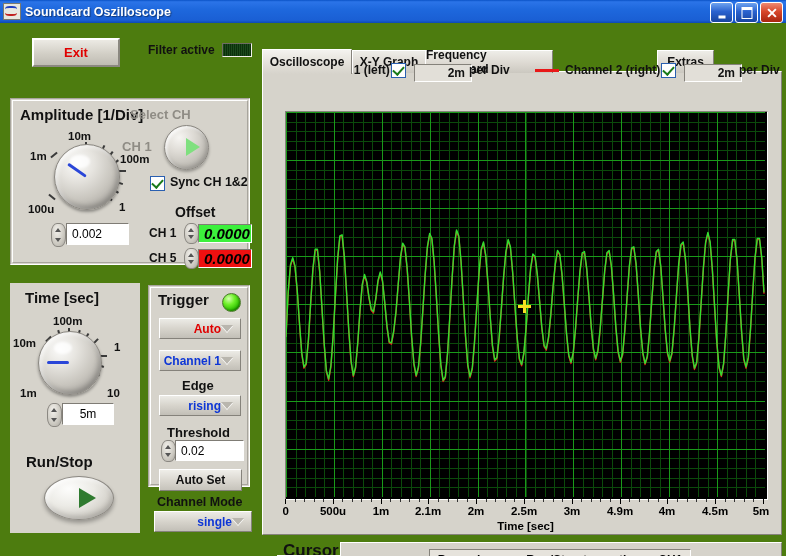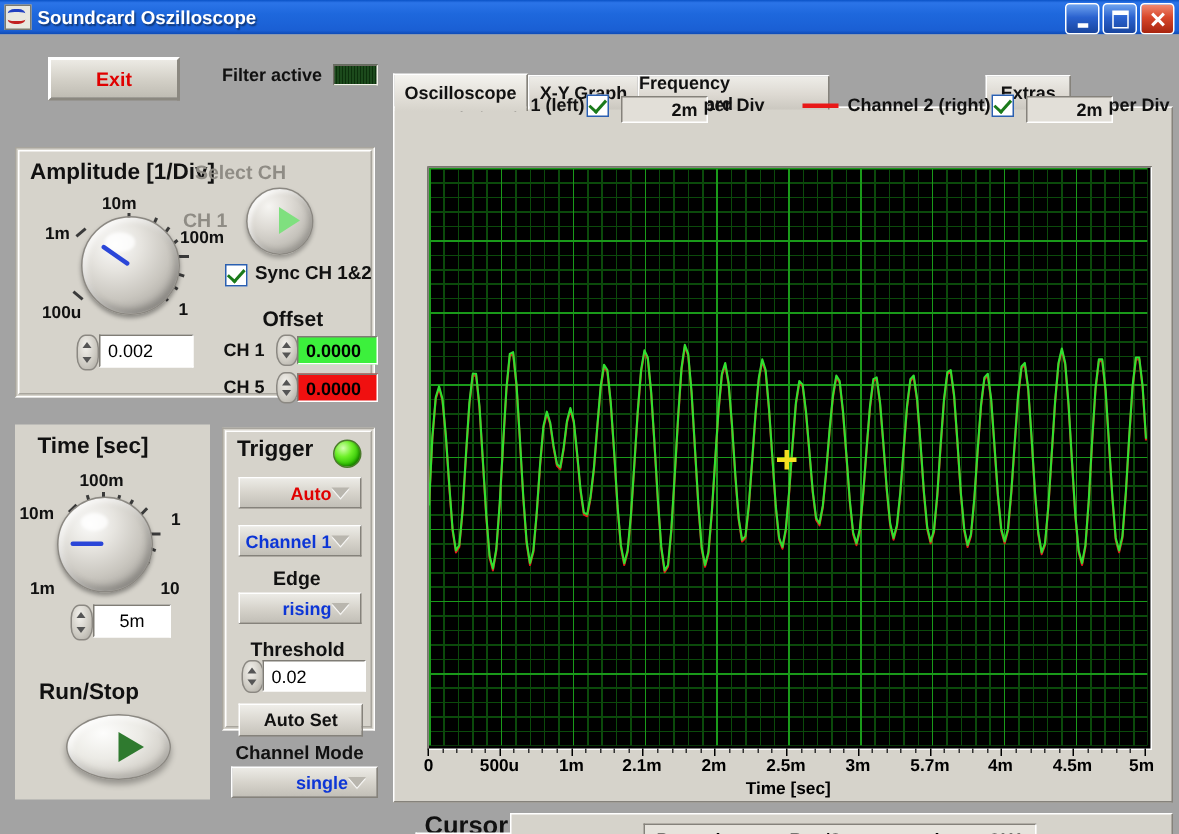--- a/index.html
+++ b/index.html
@@ -44,21 +44,21 @@
   .tb-btn .g{position:absolute;left:50%;top:50%;transform:translate(-50%,-50%);}
   .tb-btn .min-g{width:7px;height:3px;background:#fff;margin-top:4px;}
   .tb-btn .max-g{width:9px;height:8px;border:1.5px solid #fff;border-top-width:3px;}
   .tb-btn .cl1,.tb-btn .cl2{position:absolute;left:50%;top:50%;width:11px;height:2px;background:#fff;}
   .tb-btn .cl1{transform:translate(-50%,-50%) rotate(45deg);}
   .tb-btn .cl2{transform:translate(-50%,-50%) rotate(-45deg);}
 
   
   .surface{
     position:absolute;left:0;top:23px;width:786px;height:533px;
-    background:#a3a3a3;
+    background:#4d7c0f;
   }
 
   
   .exit-btn{
     position:absolute;left:32px;top:15px;width:84px;height:25px;
     background:linear-gradient(to bottom,#eceae4,#d2cfc6 55%,#bfbcb3);
     border-top:2px solid #ffffff;border-left:2px solid #ffffff;
     border-right:2px solid #8b8880;border-bottom:2px solid #8b8880;
     color:#e00000;font-weight:bold;font-size:13px;
     display:flex;align-items:center;justify-content:center;cursor:pointer;
@@ -128,21 +128,21 @@
     border-right:1px solid #ffffff;border-bottom:1px solid #ffffff;
     font-size:12px;color:#000;display:flex;align-items:center;
   }
   .numfield.center{justify-content:center;}
   .numfield.pad{padding-left:5px;}
 
   .ofield{
     position:absolute;height:17px;
     border-top:1px solid #7f7c75;border-left:1px solid #7f7c75;
     border-right:1px solid #ffffff;border-bottom:1px solid #ffffff;
-    font-size:12px;font-weight:bold;display:flex;align-items:center;padding-left:5px;
+    font-size:15px;font-weight:bold;display:flex;align-items:center;padding-left:5px;font-style:italic;
   }
   .ofield.green{background:#3cf03c;color:#000;}
   .ofield.red{background:#f01010;color:#000;}
 
   
   .cbox{
     position:absolute;width:13px;height:13px;background:#fff;
     border:1px solid #2a5fb0;display:flex;align-items:center;justify-content:center;
   }
   .cbox .chk{
@@ -548,21 +548,21 @@
         <div class="xtick minor" style="left: 296px;"></div>
         <div class="xtick minor" style="left: 306px;"></div>
         <div class="xtick minor" style="left: 315px;"></div>
         <div class="xtick minor" style="left: 325px;"></div>
         <div class="xlab" style="left: 287px;">3m</div>
         <div class="xtick" style="left: 335px;"></div>
         <div class="xtick minor" style="left: 344px;"></div>
         <div class="xtick minor" style="left: 354px;"></div>
         <div class="xtick minor" style="left: 363px;"></div>
         <div class="xtick minor" style="left: 373px;"></div>
-        <div class="xlab" style="left: 335px;">5.7m</div>
+        <div class="xlab" style="left: 335px;">4.9m</div>
         <div class="xtick" style="left: 382px;"></div>
         <div class="xtick minor" style="left: 392px;"></div>
         <div class="xtick minor" style="left: 402px;"></div>
         <div class="xtick minor" style="left: 411px;"></div>
         <div class="xtick minor" style="left: 421px;"></div>
         <div class="xlab" style="left: 382px;">4m</div>
         <div class="xtick" style="left: 430px;"></div>
         <div class="xtick minor" style="left: 440px;"></div>
         <div class="xtick minor" style="left: 449px;"></div>
         <div class="xtick minor" style="left: 459px;"></div>

